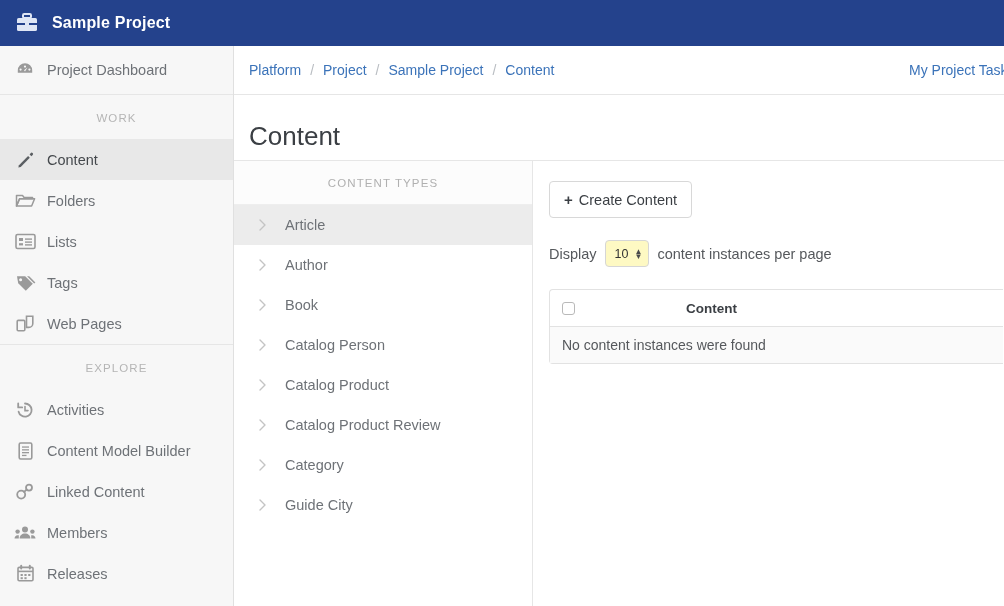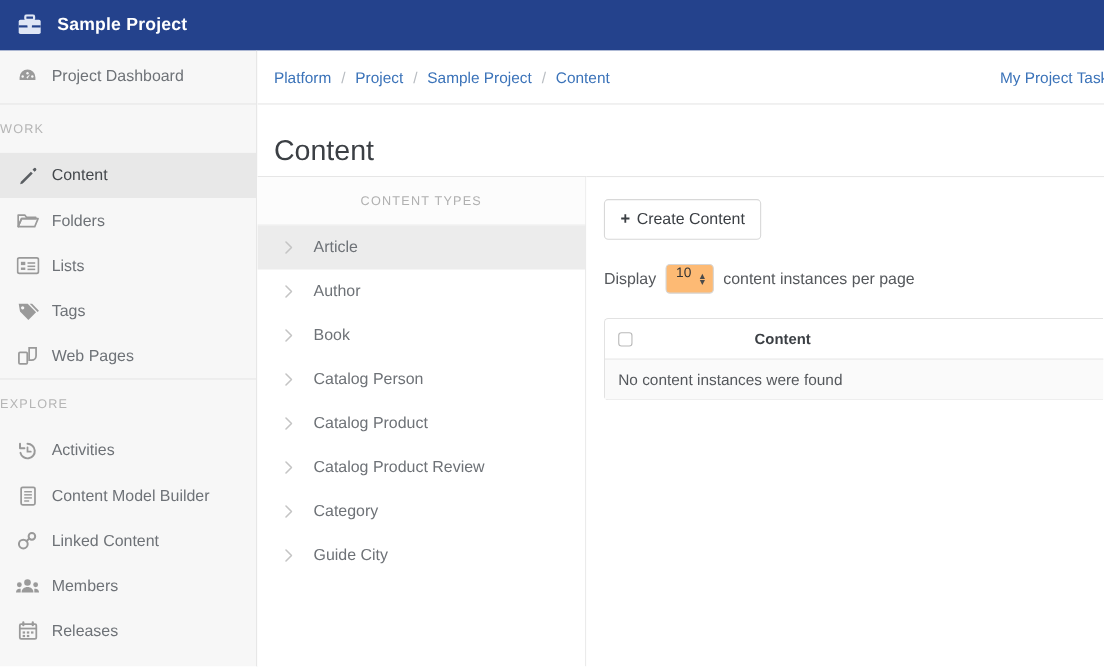--- a/index.html
+++ b/index.html
@@ -60,20 +60,21 @@
     display: flex; align-items: center; justify-content: center;
     margin-right: 7px;
     color: #9a9a9a;
   }
   .nav-item.active {
     background: #e8e8e8;
     color: #44484c;
   }
   .nav-item.active .ico { color: #5a5e62; }
   .nav-section {
+    text-align: center;
     color: #b5b5b5;
     font-size: 11.5px;
     letter-spacing: 1.1px;
     padding: 17px 0 15px 0;
   }
   .nav-section.with-top-border { border-top: 1px solid #e6e6e6; }
 
   
   .main { flex: 1; height: 560px; background: #fff; position: relative; overflow: hidden; }
 
@@ -173,24 +174,24 @@
     align-items: center;
     margin-top: 22px;
     font-size: 14.5px;
     color: #55585c;
   }
   .display-row .lbl-pre { margin-right: 8px; }
   .display-row .lbl-post { margin-left: 8px; }
   .sel-box {
     position: relative;
     display: inline-flex;
-    align-items: flex-start;
+    align-items: center;
     border: 1px solid #d6d6d6;
     border-radius: 4px;
-    background: #fdba74;
+    background: #fef9c3;
     height: 27px;
     padding: 0 20px 0 9px;
     font-size: 12.5px;
     color: #333;
     cursor: pointer;
   }
   .sel-box .arrows {
     position: absolute;
     right: 6px;
     top: 50%;

